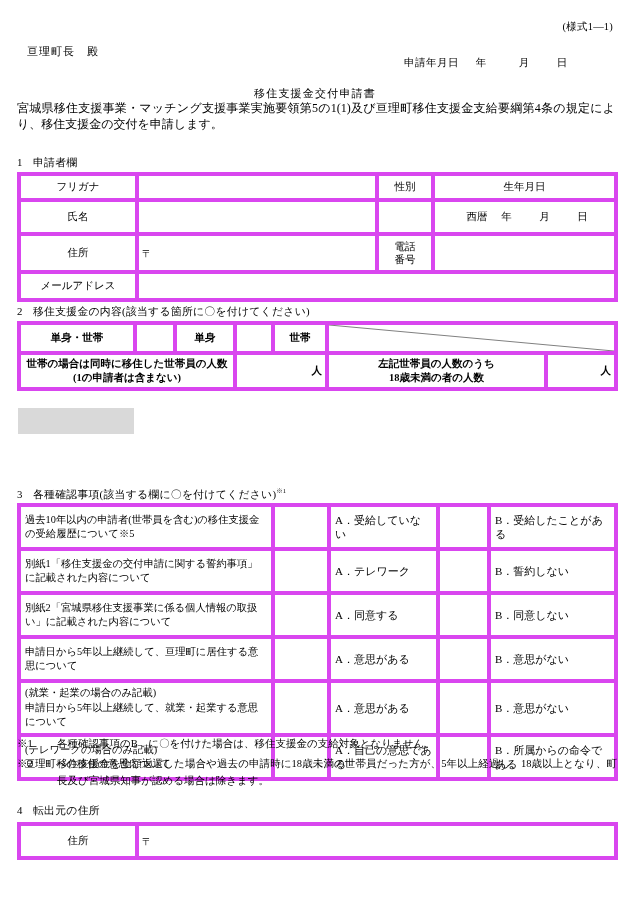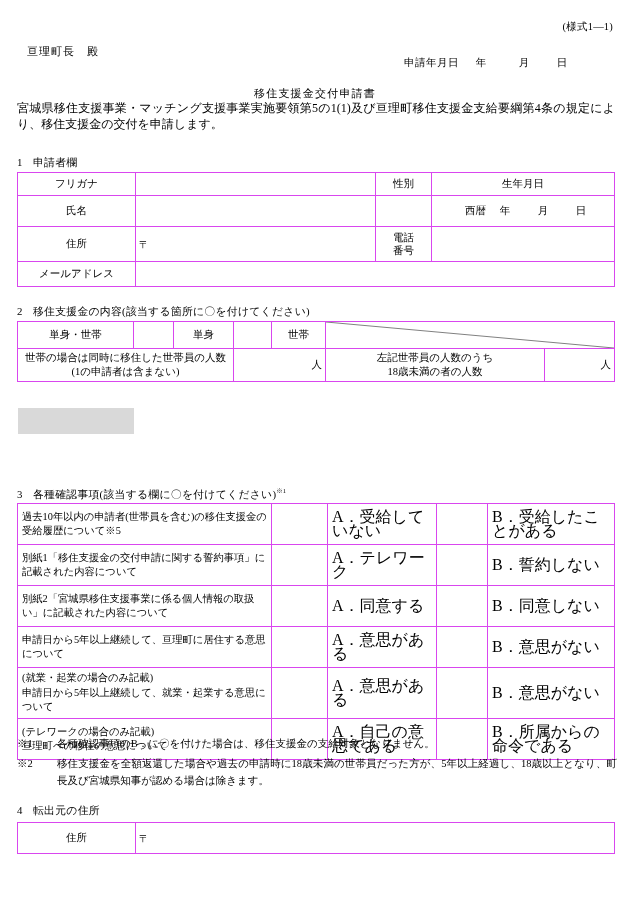--- a/index.html
+++ b/index.html
@@ -84,21 +84,21 @@
   }
 
   
   table.grid {
     position: absolute;
     border-collapse: collapse;
     table-layout: fixed;
     font-size: 10.5px;
   }
   table.grid td {
-    border: 1px solid #d946ef;
+    border: 4px solid #d946ef;
     padding: 0 3px;
     vertical-align: middle;
     height: 22px;
     background: #ffffff;
   }
   td.gray {
     background: #d9d9d9;
   }
   td.c { text-align: center; }
   td.l { text-align: left; }
@@ -109,21 +109,21 @@
   .postal {
     display: inline-block;
     font-size: 10px;
     line-height: 10px;
   }
 
   
   #tbl-applicant { top: 172px; left: 17px; width: 597px; }
 
   
-  #tbl-subsidy { top: 321px; left: 17px; width: 597px; }
+  #tbl-subsidy { top: 321px; left: 17px; width: 597px; font-weight: bold; }
   .diag-cell {
     position: relative;
     padding: 0 !important;
   }
   .diag-cell svg {
     position: absolute;
     top: 0; left: 0;
     width: 100%; height: 100%;
     display: block;
   }
@@ -133,21 +133,21 @@
     left: 18px;
     width: 116px;
     height: 26px;
     background: #d9d9d9;
   }
 
   
   #tbl-confirm { top: 503px; left: 17px; width: 597px; }
   #tbl-confirm td { height: 20px; line-height: 14.5px; padding: 2px 4px; }
   #tbl-confirm td.qtext { font-size: 10.3px; }
-  #tbl-confirm td.opt { font-size: 16px; font-family: Liberation Serif, serif; }
+  #tbl-confirm td.opt { font-size: 11px; font-family: Liberation Serif, serif; }
 
   .notes {
     position: absolute;
     left: 17px;
     width: 600px;
     font-size: 10.5px;
     line-height: 17px;
   }
   .note-row { display: flex; align-items: flex-start; }
   .note-mark { width: 40px; flex: 0 0 40px; }

